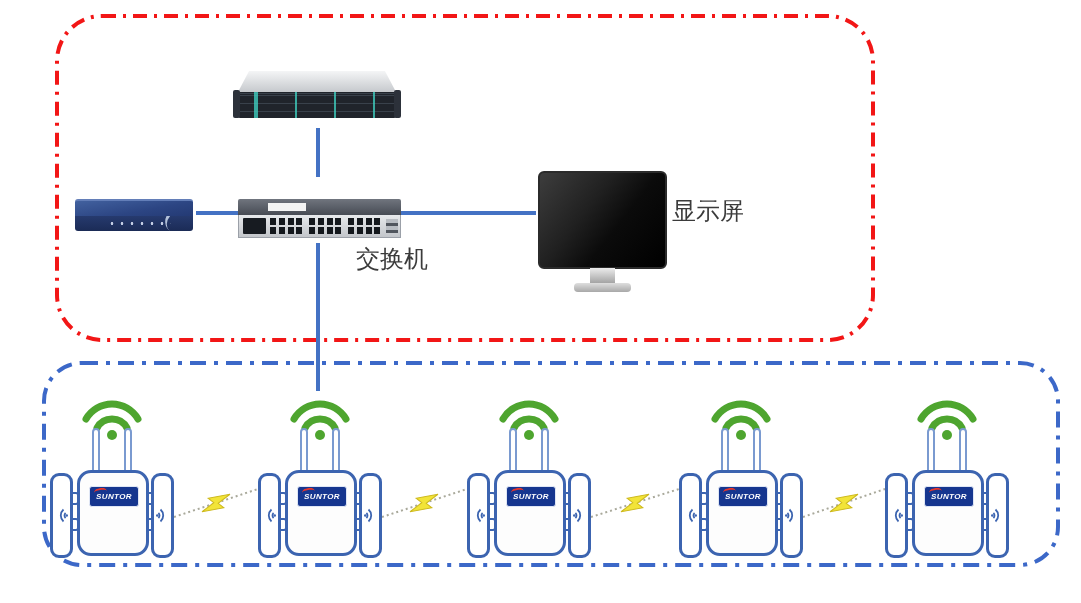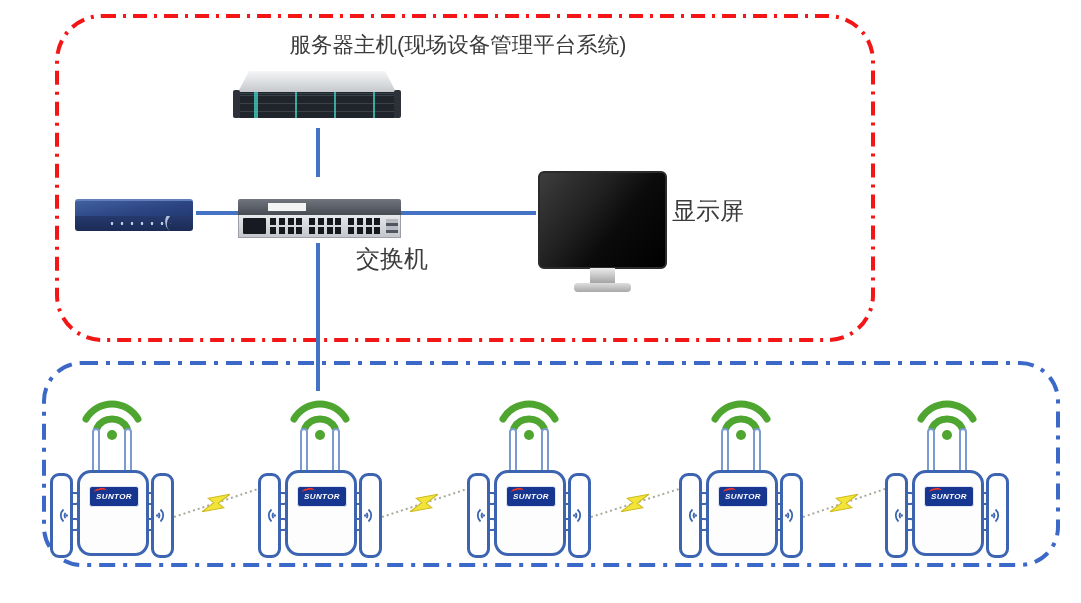--- a/index.html
+++ b/index.html
@@ -135,21 +135,20 @@
       <div class="sfp"></div>
     </div>
   </div>
 
   <div class="monitor">
     <div class="screen"></div>
     <div class="neck"></div>
     <div class="base"></div>
   </div>
 
-  <div class="lbl lbl-title">服务器主机(现场设备管理平台系统)</div>
   <div class="lbl lbl-switch">交换机</div>
   <div class="lbl lbl-display">显示屏</div>
 
   <div class="device" style="left:47px">
     <svg class="wifi" viewBox="0 0 64 42">
       <path d="M6,21 A30,30 0 0 1 58,21" fill="none" stroke="#4ea52f" stroke-width="7" stroke-linecap="round"></path>
       <path d="M17,30 A17,17 0 0 1 47,30" fill="none" stroke="#4ea52f" stroke-width="7" stroke-linecap="round"></path>
       <circle cx="32" cy="37" r="5" fill="#4ea52f"></circle>
     </svg>
     <div class="ant ant-l"></div>

